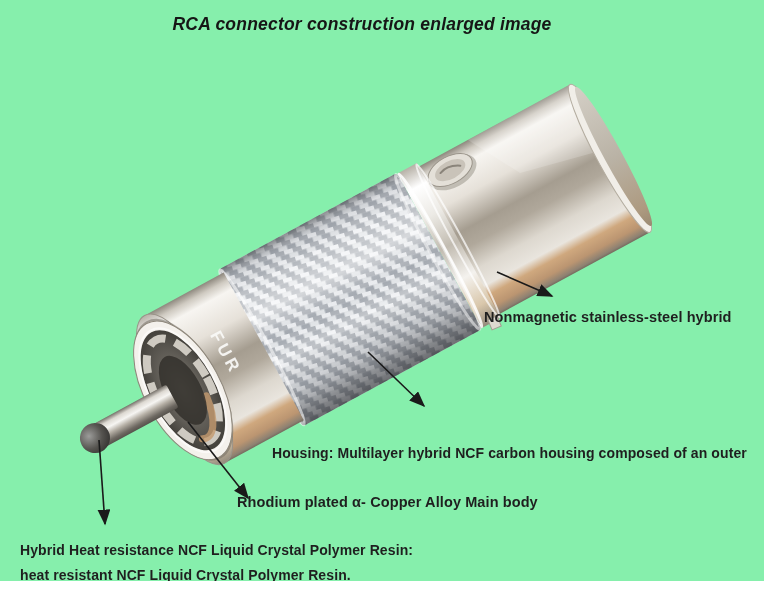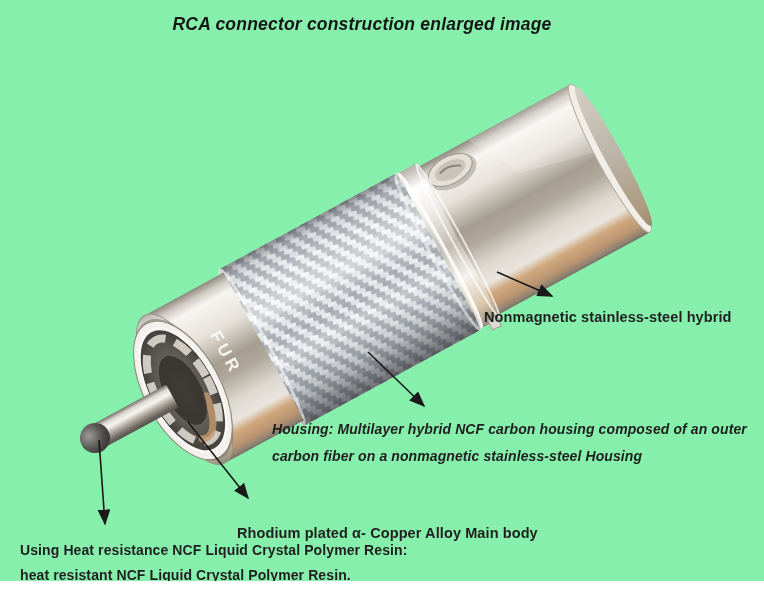--- a/index.html
+++ b/index.html
@@ -12,22 +12,22 @@
     box-sizing:border-box; text-align:center;
     font-size:17.5px; font-weight:700; font-style:italic; color:#161616;
     letter-spacing:0.2px;
   }
   .illustration { position:absolute; top:0; left:0; z-index:1; }
   .note {
     position:absolute; z-index:2; font-weight:700; color:#1f1f1f;
     font-size:14px; white-space:nowrap; letter-spacing:0.1px;
   }
   .note-steel  { top:309px; left:484px; font-size:14.5px; }
-  .note-housing{ top:416px; left:272px; line-height:27px;font-style:italic; }
-  .note-body   { top:525px; left:237px; font-size:14.5px; }
+  .note-housing{ top:440px; left:272px; line-height:27px; }
+  .note-body   { top:494px; left:237px; font-size:14.5px; }
   .note-pin    { top:538px; left:20px;  line-height:25px; }
   .alpha-italic {
     font-family:"DejaVu Serif", serif; font-style:italic; font-weight:700;
     font-size:15px;
   }
 </style>
 </head>
 <body>
 
 <div class="page">
@@ -169,23 +169,22 @@
       <line x1="368" y1="352" x2="424" y2="406" marker-end="url(#ah)"></line>
       <line x1="188" y1="422" x2="248" y2="498" marker-end="url(#ah)"></line>
       <line x1="99" y1="440" x2="105" y2="524" marker-end="url(#ah)"></line>
     </g>
   </svg>
 
   <div class="note note-steel">Nonmagnetic stainless-steel hybrid</div>
 
   <div class="note note-housing">
     <div>Housing: Multilayer hybrid NCF carbon housing composed of an outer</div>
-    <div>carbon fiber on a nonmagnetic stainless-steel Housing</div>
   </div>
 
   <div class="note note-body">Rhodium plated α- Copper Alloy Main body</div>
 
   <div class="note note-pin">
-    <div>Using Heat resistance NCF Liquid Crystal Polymer Resin:</div>
+    <div>Hybrid Heat resistance NCF Liquid Crystal Polymer Resin:</div>
     <div>heat resistant NCF Liquid Crystal Polymer Resin.</div>
   </div>
 
 </div>
 
 </body></html>

